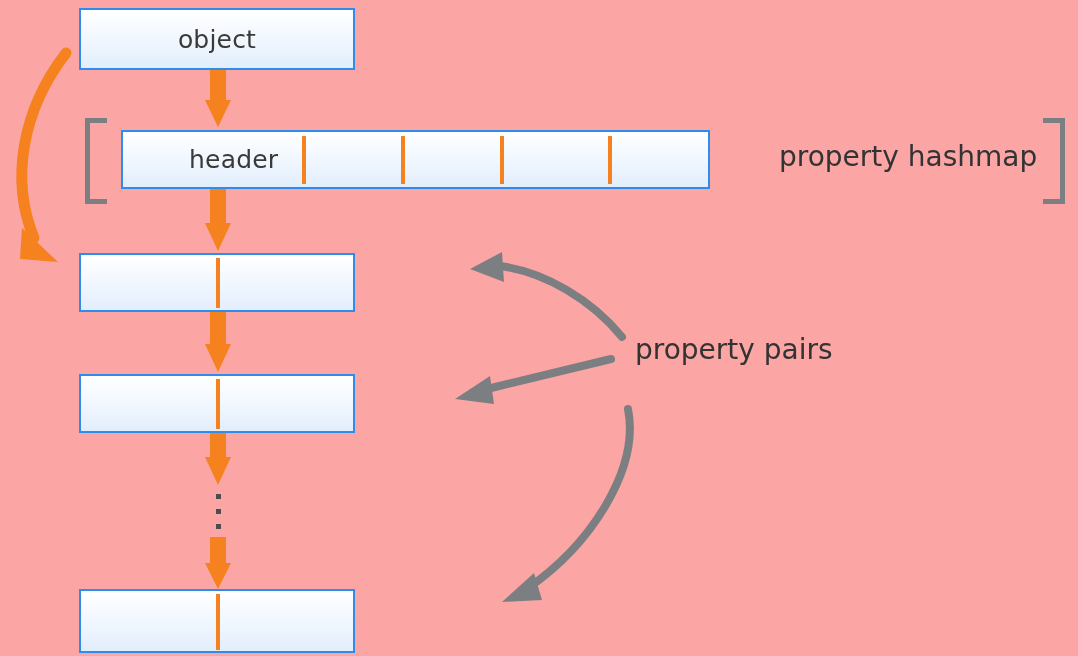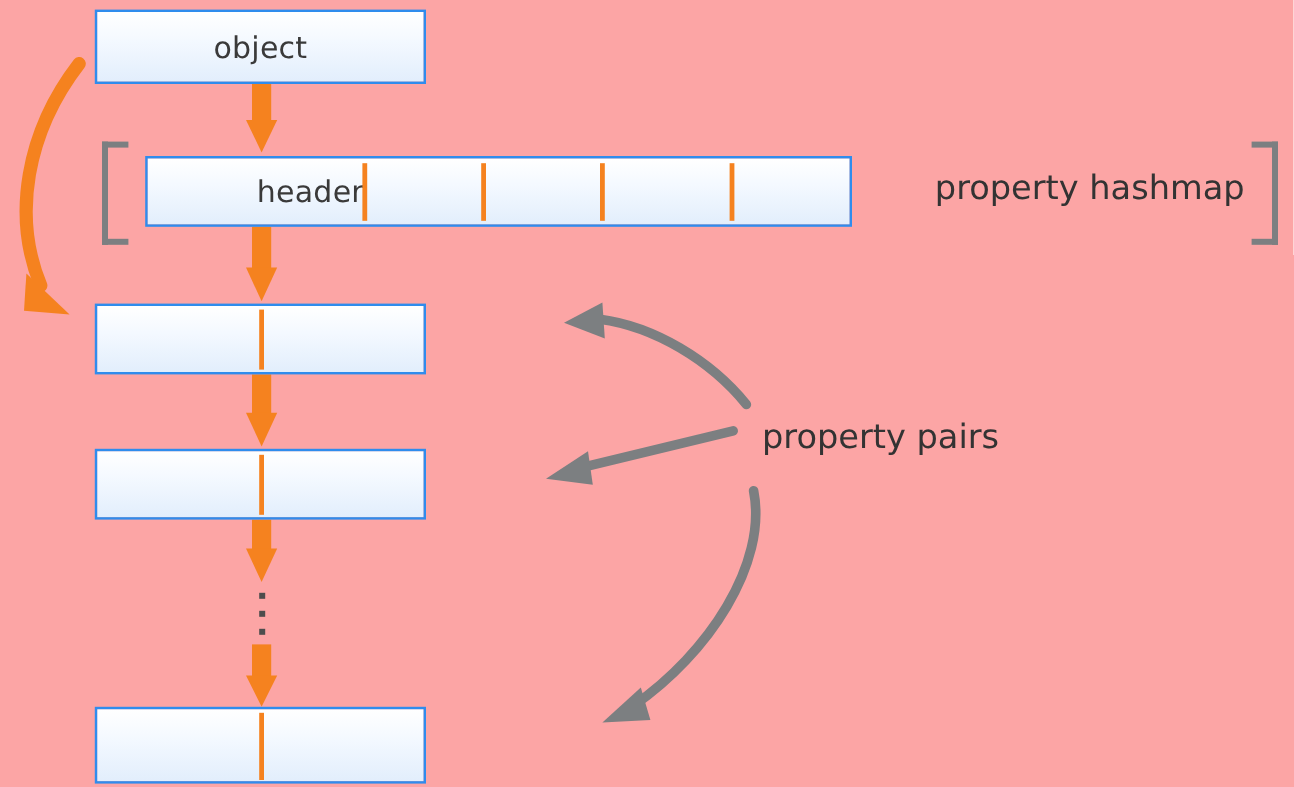--- a/index.html
+++ b/index.html
@@ -124,21 +124,21 @@
       <path d="M 628,409 C 640,470 590,545 528,588" stroke="#7c7f81" stroke-width="8" fill="none" stroke-linecap="round"></path>
       <polygon points="534,573 502,602 542,600" fill="#7c7f81"></polygon>
     </g>
   </svg>
 
   <div class="node-box" style="left:79px; top:8px; width:276px; height:62px;">
     <span class="node-label">object</span>
   </div>
 
   <div class="node-box" style="left:121px; top:130px; width:589px; height:59px; justify-content:flex-start;">
-    <span class="node-label" style="margin-left:91px;">header</span>
+    <span class="node-label" style="margin-left:66px;">header</span>
   </div>
 
   <div class="node-box" style="left:79px; top:253px; width:276px; height:59px;">
     <span class="node-label"></span>
   </div>
 
   <div class="node-box" style="left:79px; top:374px; width:276px; height:59px;">
     <span class="node-label"></span>
   </div>
 
@@ -157,15 +157,15 @@
 
   <div class="ellipsis-dot" style="left:216px; top:494px;"></div>
   <div class="ellipsis-dot" style="left:216px; top:509px;"></div>
   <div class="ellipsis-dot" style="left:216px; top:524px;"></div>
 
   <div class="bracket bracket-left" style="left:85px; top:118px; height:86px;"></div>
   <div class="bracket bracket-right" style="left:1043px; top:118px; height:86px;"></div>
 
   <div class="annot-text" style="left:779px; top:143px;">property hashmap</div>
 
-  <div class="annot-text" style="left:635px; top:350px;">property pairs</div>
+  <div class="annot-text" style="left:635px; top:336px;">property pairs</div>
 
 </div>
 
 </body></html>

